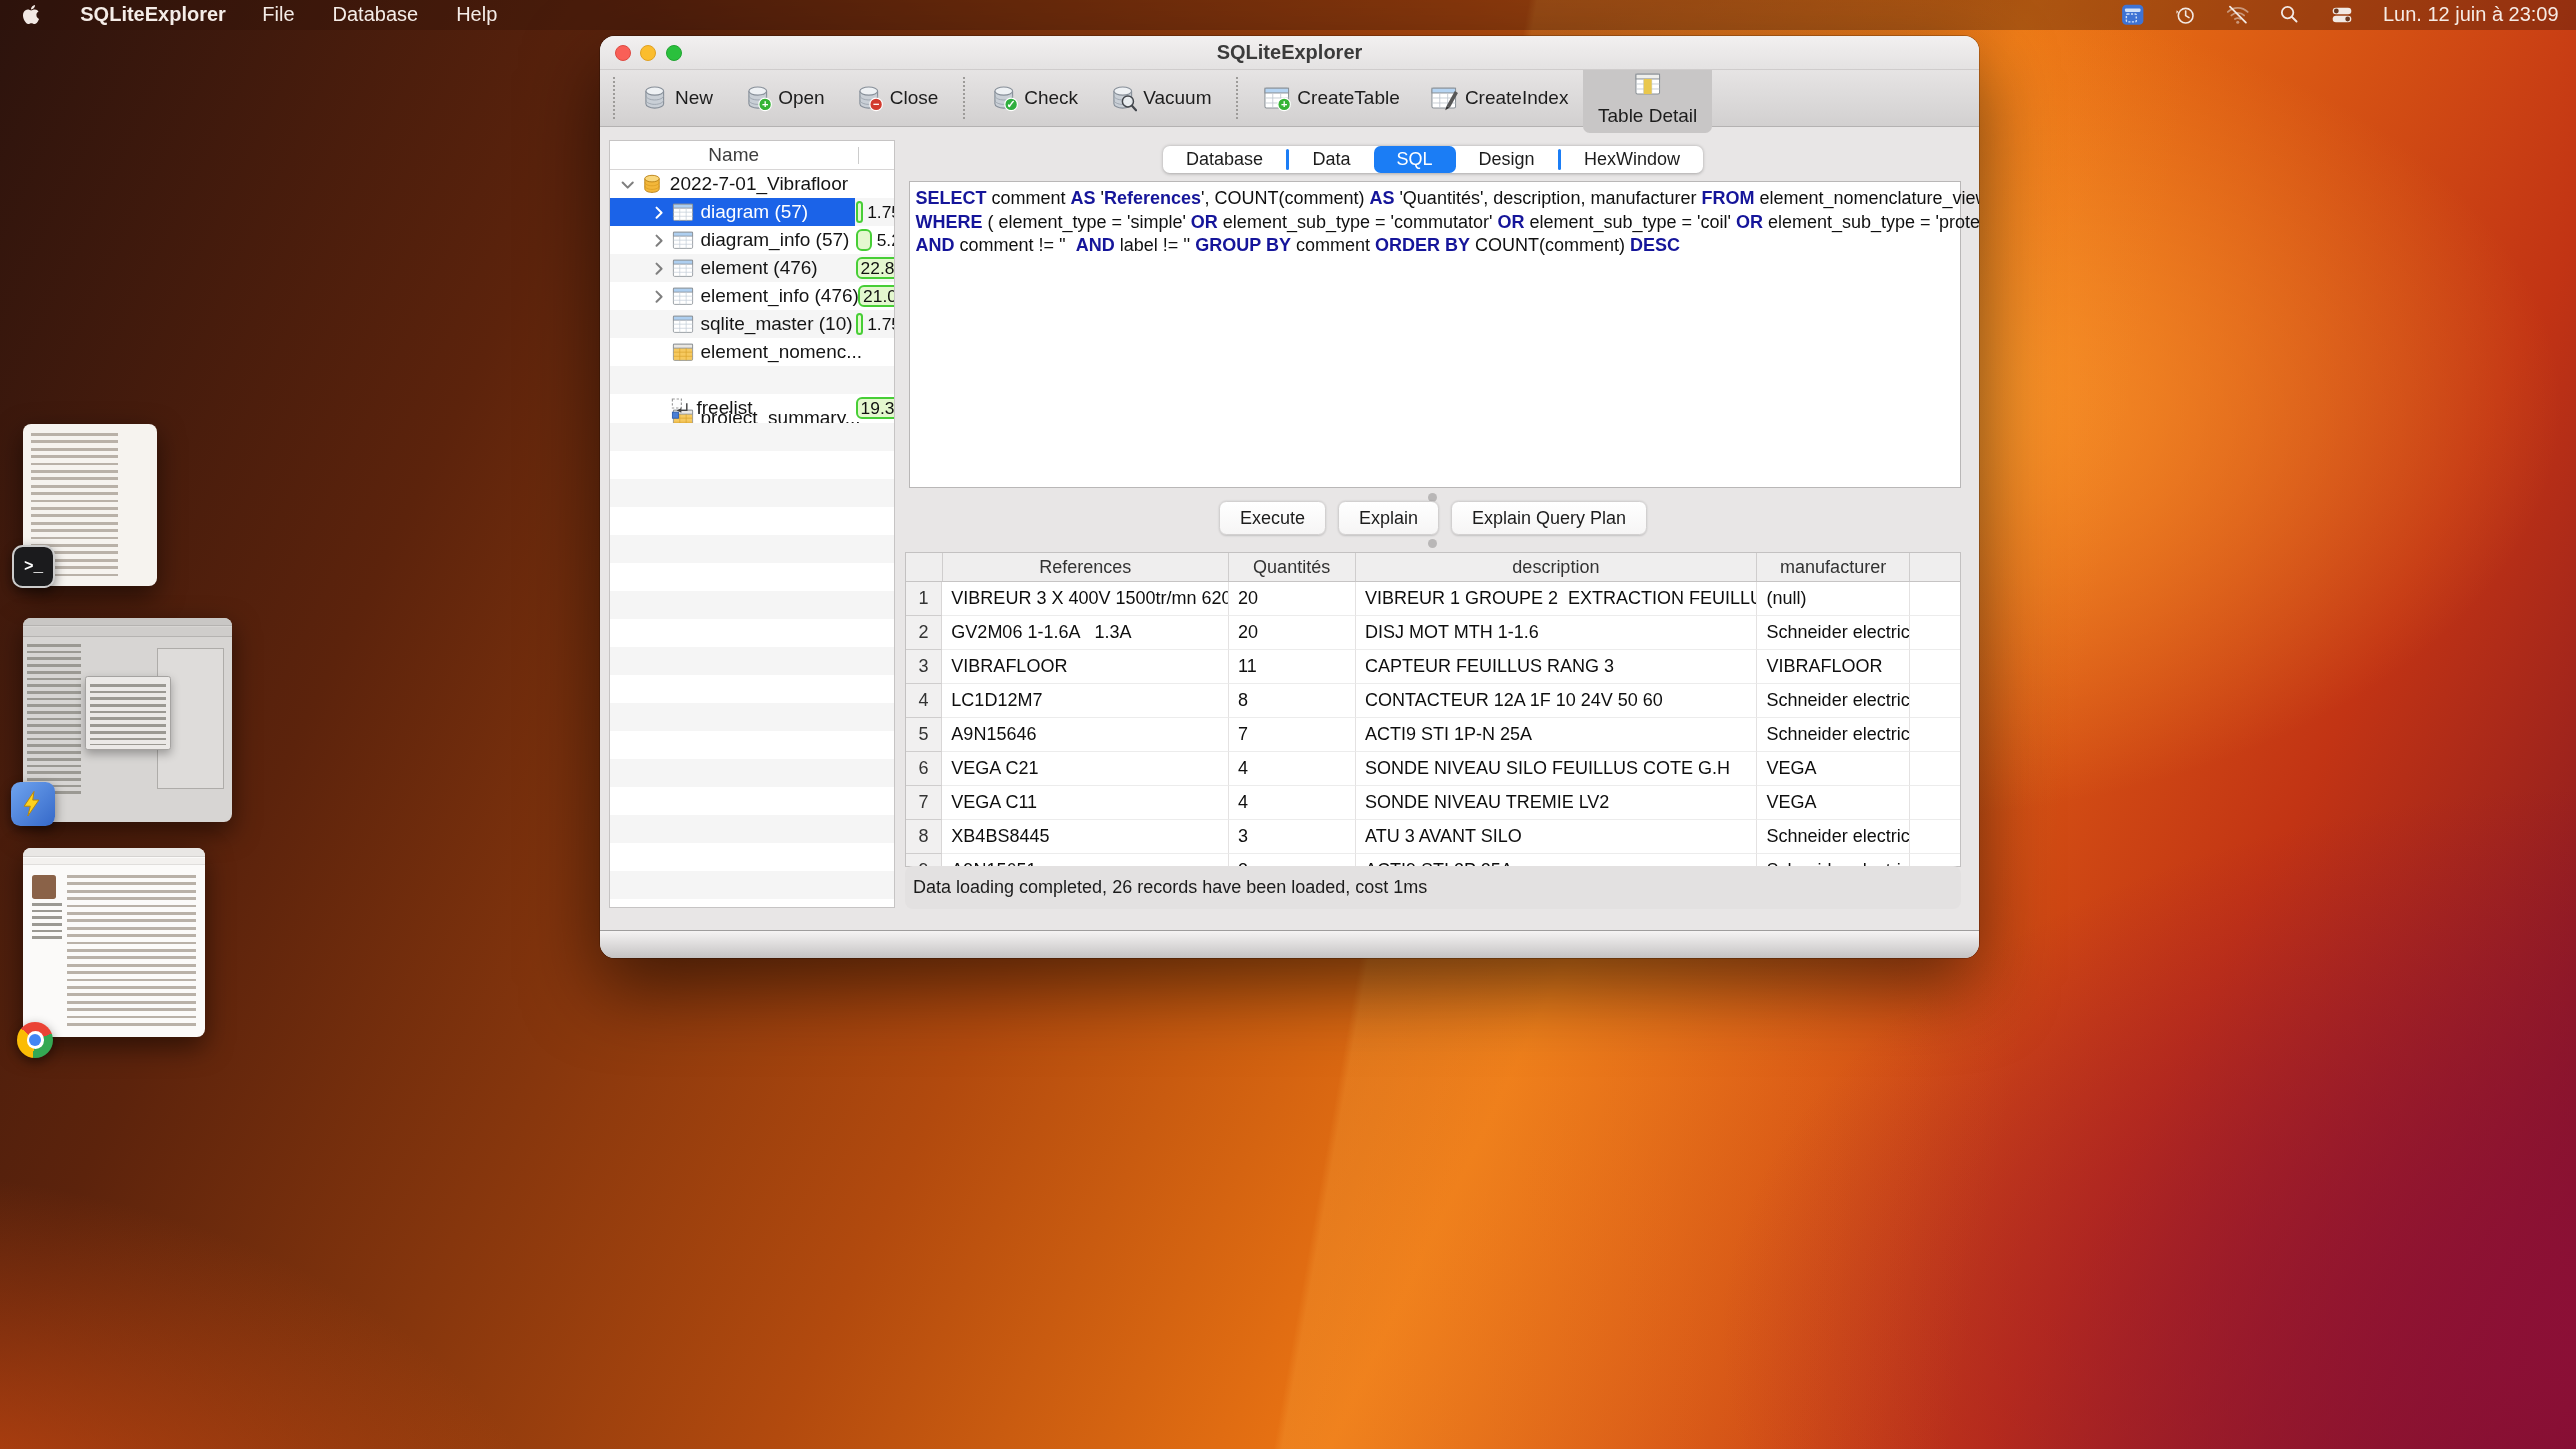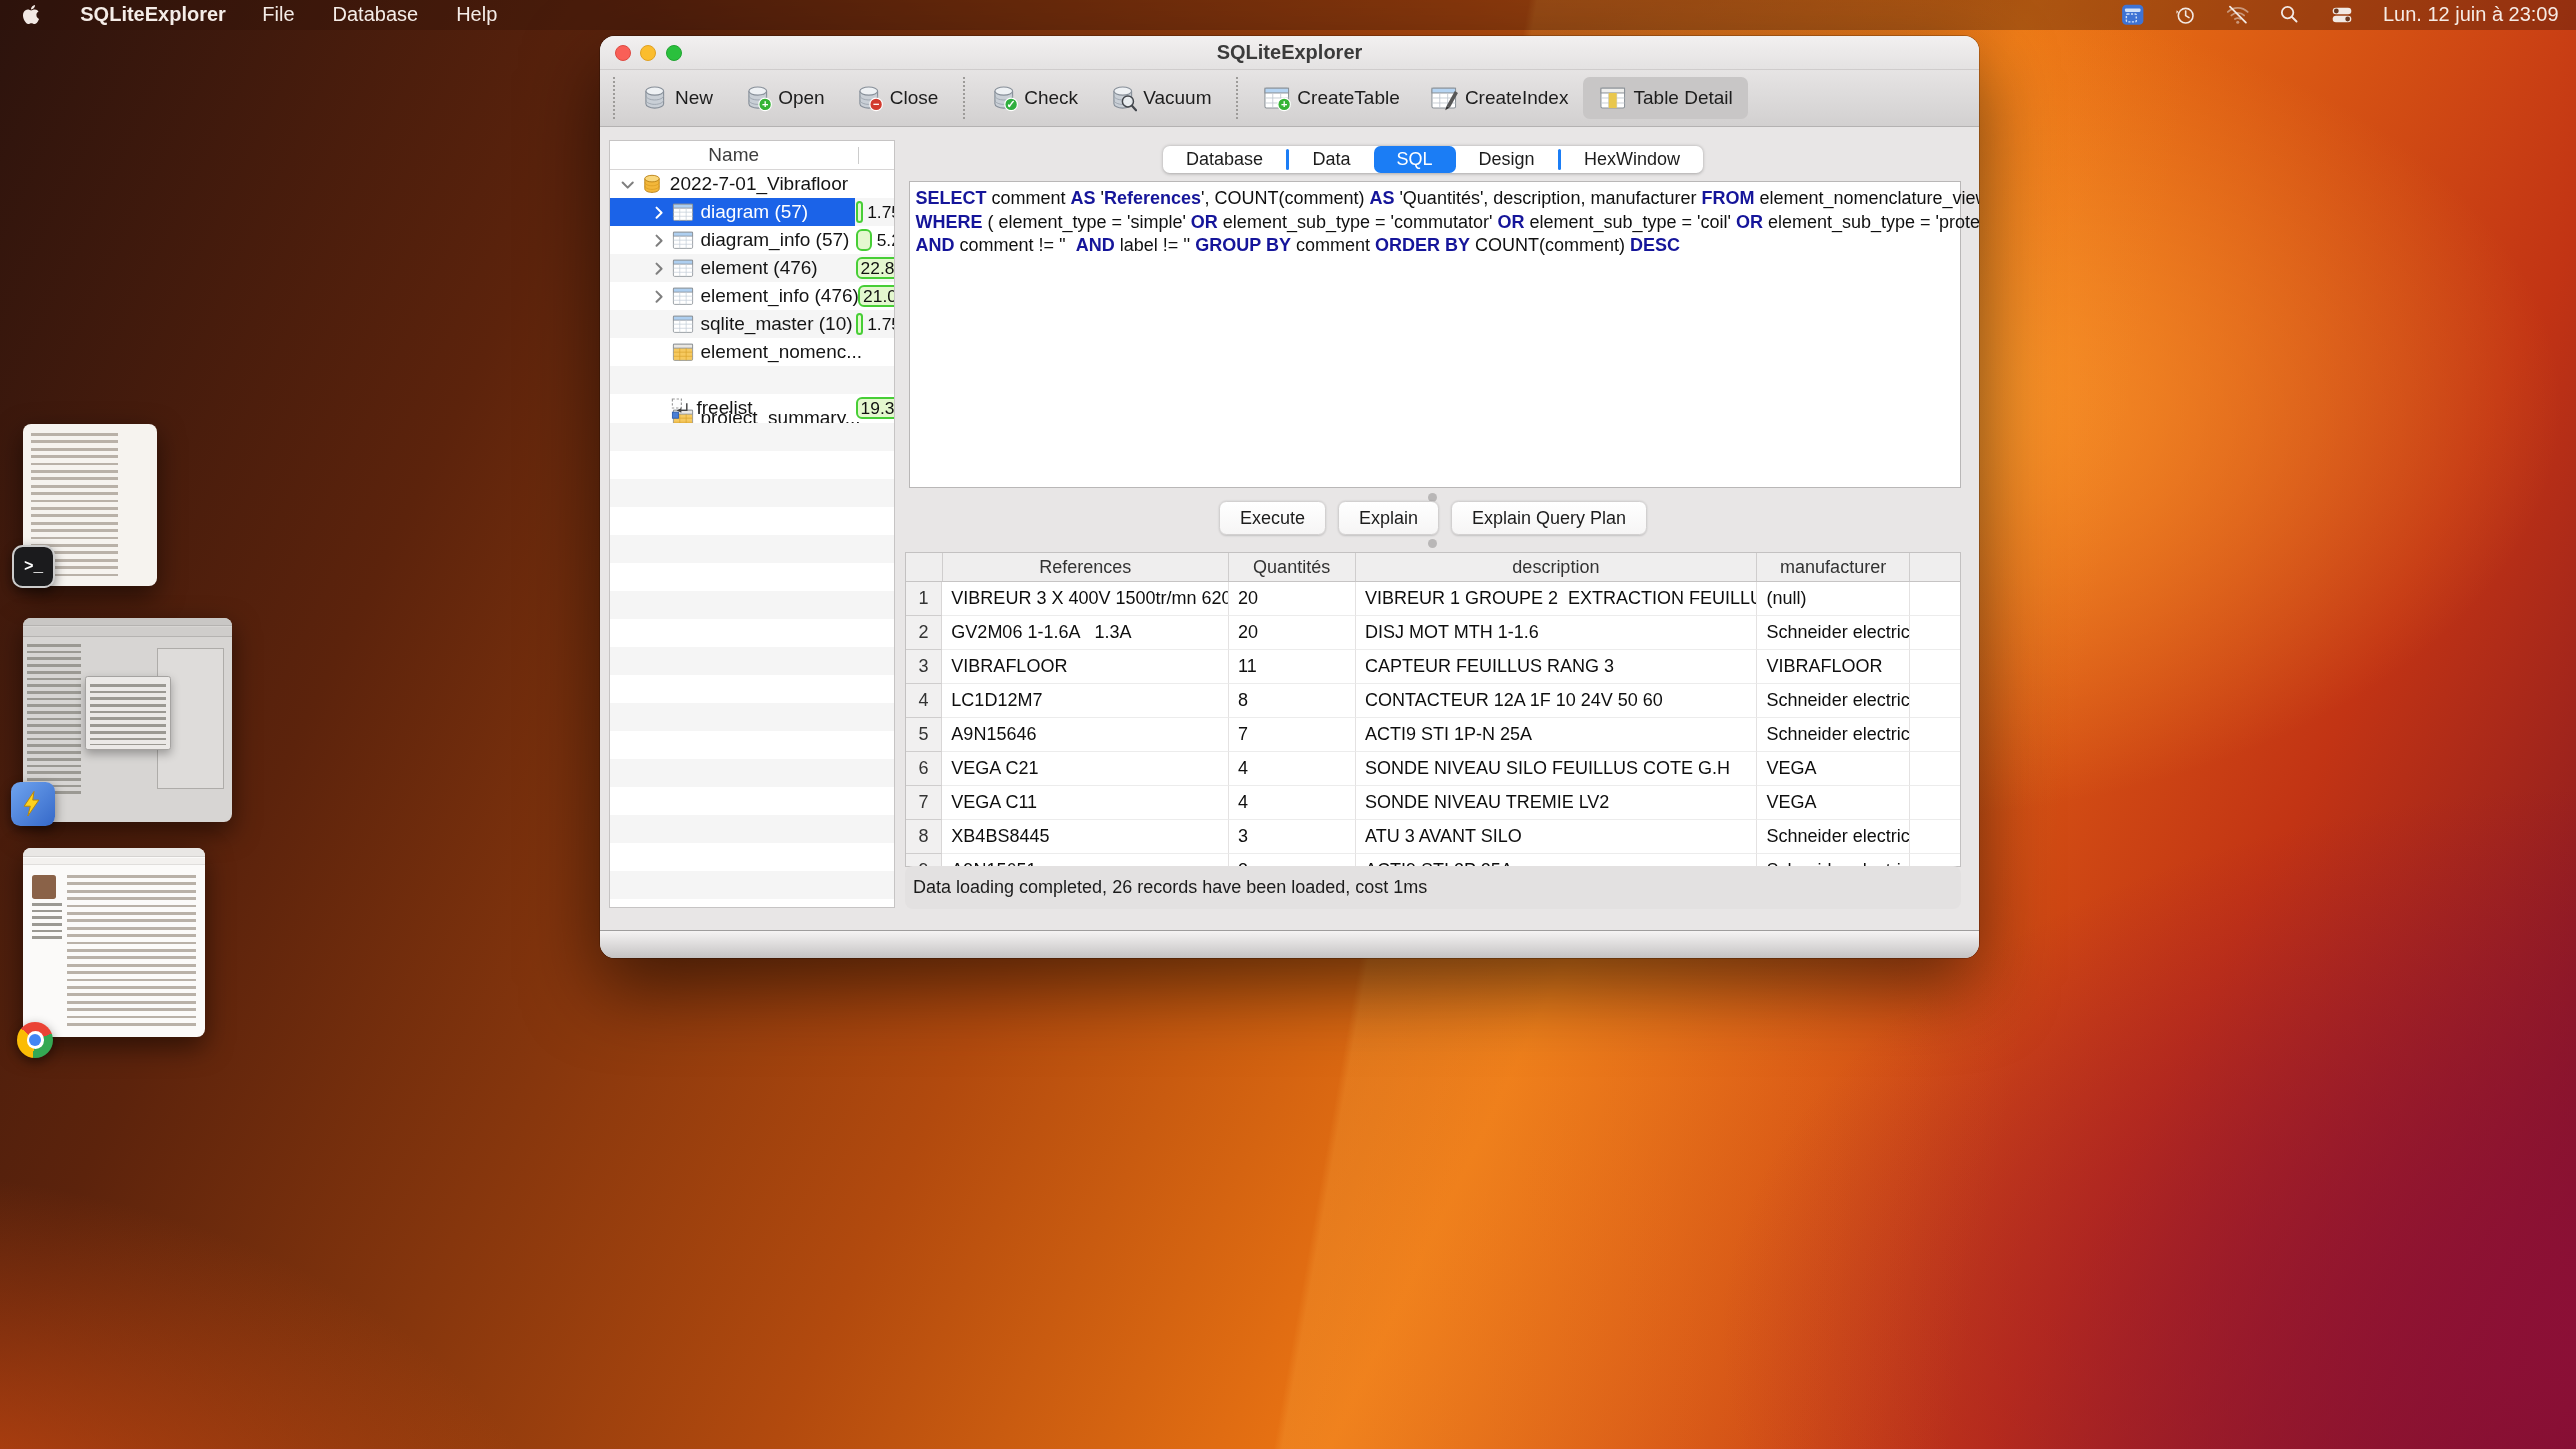--- a/index.html
+++ b/index.html
@@ -77,21 +77,21 @@
   .light { width:16px; height:16px; border-radius:50%; }
   .light.r { background:#f95f57; border:0.7px solid #dd4a42; }
   .light.y { background:#fbbd2e; border:0.7px solid #dfa023; }
   .light.g { background:#2ac03d; border:0.7px solid #22a332; }
   .win-title { font-size:20px; font-weight:700; color:#3b3b3b; }
 
   .toolbar { height:57px; flex:none; display:flex; align-items:center; padding-left:4px;
     background:linear-gradient(#e6e4e4,#d2d0d0); border-bottom:0.7px solid #b4b2b2; }
   .tb-sep { border-left:2px dotted #9d9b99; height:42px; margin:0 9.4px; }
   .tb-item { display:flex; align-items:center; gap:6px; padding:6px 14.8px; font-size:19px; color:#1d1d1d; border-radius:6.7px; }
-  .tb-item.active { background:#c8c6c6; }
+  .tb-item.active { background:#c8c6c6;flex-direction:column; }
   .tb-icon { width:29.5px; height:29.5px; display:flex; }
   .tb-icon svg { width:29.5px; height:29.5px; }
 
   .content { position:relative; flex:1; }
 
   
   .sidebar { position:absolute; left:8.7px; top:13.4px; width:286px; height:768px;
     background:#fff; border:0.7px solid #c6c4c4; overflow:hidden; }
   .side-header { height:29px; display:flex; align-items:center; border-bottom:0.7px solid #d8d6d6; position:relative; }
   .side-header .h-label { width:248px; text-align:center; font-size:19px; color:#3d3d3d; }

